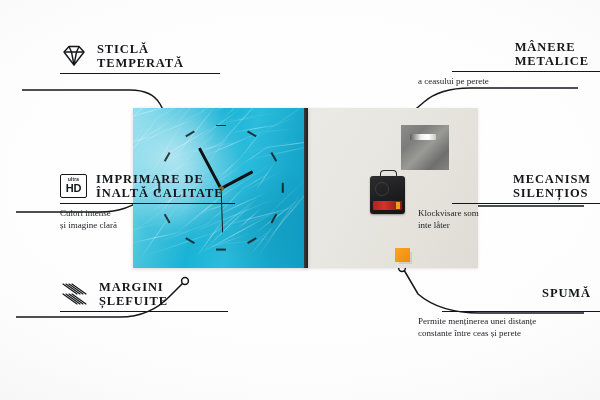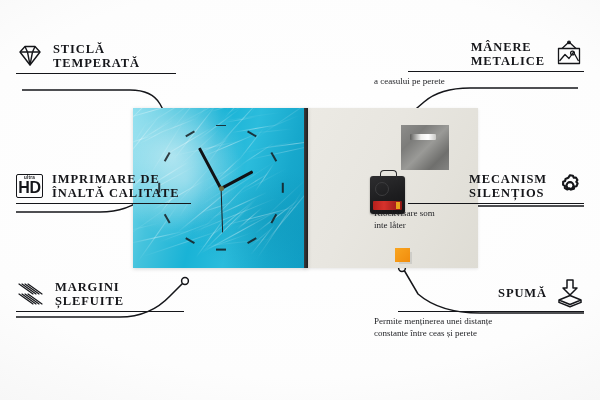--- a/index.html
+++ b/index.html
@@ -142,20 +142,21 @@
     position: absolute;
     width: 5px; height: 5px;
     border-radius: 50%;
     background: #6f6a3e;
   }
 
   
   .feature {
     position: absolute;
     width: 210px;
+    margin-left: 44px;
   }
   .feature.left  { text-align: left; }
   .feature.right { }
 
   .feat-head {
     display: flex;
     align-items: center;
     gap: 9px;
     margin-bottom: 2px;
   }
@@ -196,21 +197,21 @@
   }
   .hd-ultra {
     font-family: "Liberation Sans", sans-serif;
     font-size: 4.6px;
     font-weight: bold;
     letter-spacing: 0.2px;
     color: #15161a;
   }
   .hd-hd {
     font-family: "Liberation Sans", sans-serif;
-    font-size: 16px;
+    font-size: 11px;
     font-weight: bold;
     letter-spacing: -0.2px;
     color: #15161a;
   }
 </style>
 </head>
 <body>
 
 <div class="stage">
 
@@ -386,20 +387,24 @@
       <div class="hd-badge">
         <span class="hd-ultra">ultra</span>
         <span class="hd-hd">HD</span>
       </div>
       <div class="feat-title">
         <div>IMPRIMARE DE</div>
         <div>ÎNALTĂ CALITATE</div>
       </div>
     </div>
     <div class="feat-rule" style="width:175px;"></div>
+    <div class="feat-desc">
+      <div>Culori intense</div>
+      <div>și imagine clară</div>
+    </div>
   </div>
 
   <div class="feature left" style="left:16px; top:280px;">
     <div class="feat-head">
       <svg class="icon" width="30" height="26" viewBox="0 0 30 26">
         <g stroke="#15161a" stroke-width="1.2" stroke-linecap="round">
           <path d="M3,3 L17,13 M6,3 L20,13 M9,3 L23,13 M12,3 L26,13"></path>
           <path d="M3,13 L17,23 M6,13 L20,23 M9,13 L23,23 M12,13 L26,23"></path>
         </g>
       </svg>

